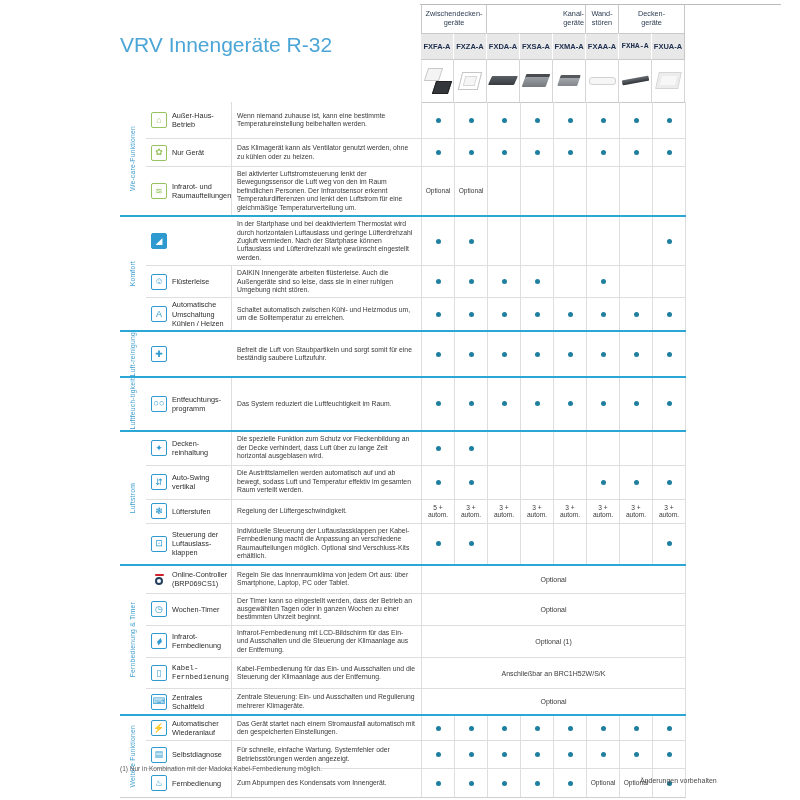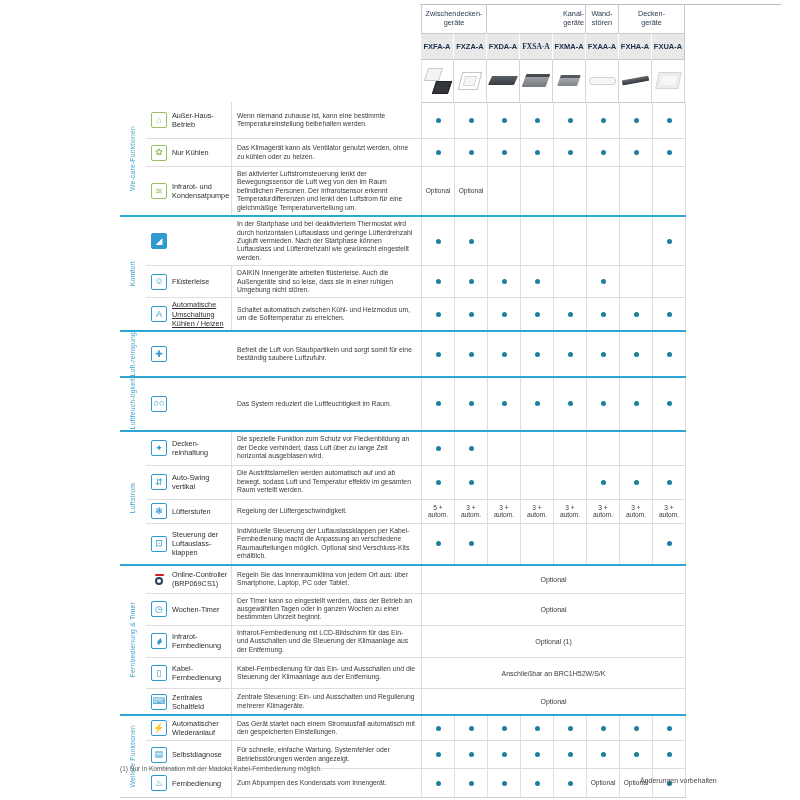--- a/index.html
+++ b/index.html
@@ -67,20 +67,21 @@
 
   .footnote{position:absolute;left:120px;top:765px;font-size:6.5px;color:#5a5a5a;}
   .footer-right{position:absolute;left:640px;top:777px;font-size:7px;color:#4a4a4a;}
 </style>
 </head>
 <body>
 
 <div class="topline" data-name="top-rule"></div>
 
 <div class="title" data-name="page-title">
+  <div data-name="page-title-line2">VRV Innengeräte R-32</div>
 </div>
 
 <div class="header" id="hdr" data-name="column-header">
     <div class="group-cell first" data-name="device-group-header" style="grid-area: 1 / span 2;">
       <div data-name="device-group-line1">Zwischendecken-</div>
       <div data-name="device-group-line2">geräte</div>
     </div>
     <div class="group-cell" data-name="device-group-header" style="grid-area: 1 / span 3; text-align: right;">
       <div data-name="device-group-line1">Kanal-</div>
       <div data-name="device-group-line2">geräte</div>
@@ -89,24 +90,24 @@
       <div data-name="device-group-line1">Wand-</div>
       <div data-name="device-group-line2">stören</div>
     </div>
     <div class="group-cell" data-name="device-group-header" style="grid-area: 1 / span 2;">
       <div data-name="device-group-line1">Decken-</div>
       <div data-name="device-group-line2">geräte</div>
     </div>
     <div class="model-cell" data-name="model-header-FXFA-A" style="grid-row: 2;">FXFA-A</div>
     <div class="model-cell" data-name="model-header-FXZA-A" style="grid-row: 2;">FXZA-A</div>
     <div class="model-cell" data-name="model-header-FXDA-A" style="grid-row: 2;">FXDA-A</div>
-    <div class="model-cell" data-name="model-header-FXSA-A" style="grid-row: 2; font-family: Liberation Serif, serif;">FXSA-A</div>
+    <div class="model-cell" data-name="model-header-FXSA-A" style="grid-row: 2;">FXSA-A</div>
     <div class="model-cell" data-name="model-header-FXMA-A" style="grid-row: 2;">FXMA-A</div>
     <div class="model-cell" data-name="model-header-FXAA-A" style="grid-row: 2;">FXAA-A</div>
-    <div class="model-cell" data-name="model-header-FXHA-A" style="grid-row: 2;">FXHA-A</div>
+    <div class="model-cell" data-name="model-header-FXHA-A" style="grid-row: 2; font-family: Liberation Mono, monospace;">FXHA-A</div>
     <div class="model-cell last" data-name="model-header-FXUA-A" style="grid-row: 2;">FXUA-A</div>
     <div class="img-cell first" data-name="product-image-cell" style="grid-row: 3;">
       <span class="p p-cassette-duo" data-name="product-image-FXFA-A">
         <span class="w" data-name="cassette-white"></span>
         <span class="b" data-name="cassette-black"></span>
       </span>
     </div>
     <div class="img-cell" data-name="product-image-cell" style="grid-row: 3;">
       <span class="p p-cassette" data-name="product-image-FXZA-A"></span>
     </div>
@@ -164,21 +165,21 @@
         <span class="dot" data-name="availability-dot-icon"></span>
       </div>
       <div class="cell val-cell" data-name="availability-FXUA-A">
         <span class="dot" data-name="availability-dot-icon"></span>
       </div>
       <div class="cell icon-cell bt" data-name="feature-icon-cell" style="grid-column: 2;">
         <span class="ficon green" data-name="fan-icon">
           <span data-name="icon-glyph">✿</span>
         </span>
       </div>
-      <div class="cell feature-cell bt" data-name="feature-name" style="grid-column: 3;">Nur Kühlen</div>
+      <div class="cell feature-cell bt" data-name="feature-name" style="grid-column: 3;">Nur Gerät</div>
       <div class="cell desc-cell bt" data-name="feature-description" style="grid-column: 4;">Das Klimagerät kann als Ventilator genutzt werden, ohne zu kühlen oder zu heizen.</div>
       <div class="cell val-cell bt" data-name="availability-FXFA-A">
         <span class="dot" data-name="availability-dot-icon"></span>
       </div>
       <div class="cell val-cell bt" data-name="availability-FXZA-A">
         <span class="dot" data-name="availability-dot-icon"></span>
       </div>
       <div class="cell val-cell bt" data-name="availability-FXDA-A">
         <span class="dot" data-name="availability-dot-icon"></span>
       </div>
@@ -195,21 +196,21 @@
         <span class="dot" data-name="availability-dot-icon"></span>
       </div>
       <div class="cell val-cell bt" data-name="availability-FXUA-A">
         <span class="dot" data-name="availability-dot-icon"></span>
       </div>
       <div class="cell icon-cell bt" data-name="feature-icon-cell" style="grid-column: 2;">
         <span class="ficon green" data-name="motion-sensor-icon">
           <span data-name="icon-glyph">≋</span>
         </span>
       </div>
-      <div class="cell feature-cell bt" data-name="feature-name" style="grid-column: 3;">Infrarot- und Kondensatpumpe</div>
+      <div class="cell feature-cell bt" data-name="feature-name" style="grid-column: 3;">Infrarot- und Raumaufteilungen</div>
       <div class="cell desc-cell bt" data-name="feature-description" style="grid-column: 4;">Bei aktivierter Luftstromsteuerung lenkt der Bewegungssensor die Luft weg von den im Raum befindlichen Personen. Der Infrarotsensor erkennt Temperaturdifferenzen und lenkt den Luftstrom für eine gleichmäßige Temperaturverteilung um.</div>
       <div class="cell val-cell bt" data-name="availability-FXFA-A">Optional</div>
       <div class="cell val-cell bt" data-name="availability-FXZA-A">Optional</div>
       <div class="cell val-cell bt" data-name="availability-FXDA-A"></div>
       <div class="cell val-cell bt" data-name="availability-FXSA-A"></div>
       <div class="cell val-cell bt" data-name="availability-FXMA-A"></div>
       <div class="cell val-cell bt" data-name="availability-FXAA-A"></div>
       <div class="cell val-cell bt" data-name="availability-FXHA-A"></div>
       <div class="cell val-cell bt" data-name="availability-FXUA-A"></div>
     </div>
@@ -260,21 +261,21 @@
       <div class="cell val-cell bt" data-name="availability-FXAA-A">
         <span class="dot" data-name="availability-dot-icon"></span>
       </div>
       <div class="cell val-cell bt" data-name="availability-FXHA-A"></div>
       <div class="cell val-cell bt" data-name="availability-FXUA-A"></div>
       <div class="cell icon-cell bt" data-name="feature-icon-cell" style="grid-column: 2;">
         <span class="ficon blue" data-name="auto-changeover-icon">
           <span data-name="icon-glyph">A</span>
         </span>
       </div>
-      <div class="cell feature-cell bt" data-name="feature-name" style="grid-column: 3; text-decoration: underline;">Automatische Umschaltung Kühlen / Heizen</div>
+      <div class="cell feature-cell bt" data-name="feature-name" style="grid-column: 3;">Automatische Umschaltung Kühlen / Heizen</div>
       <div class="cell desc-cell bt" data-name="feature-description" style="grid-column: 4;">Schaltet automatisch zwischen Kühl- und Heizmodus um, um die Solltemperatur zu erreichen.</div>
       <div class="cell val-cell bt" data-name="availability-FXFA-A">
         <span class="dot" data-name="availability-dot-icon"></span>
       </div>
       <div class="cell val-cell bt" data-name="availability-FXZA-A">
         <span class="dot" data-name="availability-dot-icon"></span>
       </div>
       <div class="cell val-cell bt" data-name="availability-FXDA-A">
         <span class="dot" data-name="availability-dot-icon"></span>
       </div>
@@ -331,20 +332,21 @@
     </div>
     <div class="section" data-name="section-luftfeuch-tigkeit" style="grid-template-rows: minmax(37px, auto);">
       <div class="glabel-cell" data-name="section-label-cell" style="grid-row: 1 / span 1;">
         <span class="glabel" data-name="section-label">Luftfeuch-tigkeit</span>
       </div>
       <div class="cell icon-cell" data-name="feature-icon-cell" style="grid-column: 2;">
         <span class="ficon blue" data-name="dehumidify-icon">
           <span data-name="icon-glyph">○○</span>
         </span>
       </div>
+      <div class="cell feature-cell" data-name="feature-name" style="grid-column: 3;">Entfeuchtungs-programm</div>
       <div class="cell desc-cell" data-name="feature-description" style="grid-column: 4;">Das System reduziert die Luftfeuchtigkeit im Raum.</div>
       <div class="cell val-cell" data-name="availability-FXFA-A">
         <span class="dot" data-name="availability-dot-icon"></span>
       </div>
       <div class="cell val-cell" data-name="availability-FXZA-A">
         <span class="dot" data-name="availability-dot-icon"></span>
       </div>
       <div class="cell val-cell" data-name="availability-FXDA-A">
         <span class="dot" data-name="availability-dot-icon"></span>
       </div>
@@ -476,21 +478,21 @@
         </span>
       </div>
       <div class="cell feature-cell bt" data-name="feature-name" style="grid-column: 3;">Infrarot-Fernbedienung</div>
       <div class="cell desc-cell bt" data-name="feature-description" style="grid-column: 4;">Infrarot-Fernbedienung mit LCD-Bildschirm für das Ein- und Ausschalten und die Steuerung der Klimaanlage aus der Entfernung.</div>
       <div class="cell merged-cell bt" data-name="availability-merged">Optional (1)</div>
       <div class="cell icon-cell bt" data-name="feature-icon-cell" style="grid-column: 2;">
         <span class="ficon blue" data-name="wired-remote-icon">
           <span data-name="icon-glyph">▯</span>
         </span>
       </div>
-      <div class="cell feature-cell bt" data-name="feature-name" style="grid-column: 3;">Kabel-Fernbedienung</div>
+      <div class="cell feature-cell bt" data-name="feature-name" style="grid-column: 3; font-family: Liberation Mono, monospace;">Kabel-Fernbedienung</div>
       <div class="cell desc-cell bt" data-name="feature-description" style="grid-column: 4;">Kabel-Fernbedienung für das Ein- und Ausschalten und die Steuerung der Klimaanlage aus der Entfernung.</div>
       <div class="cell merged-cell bt" data-name="availability-merged">Anschließbar an BRC1H52W/S/K</div>
       <div class="cell icon-cell bt" data-name="feature-icon-cell" style="grid-column: 2;">
         <span class="ficon blue" data-name="central-panel-icon">
           <span data-name="icon-glyph">⌨</span>
         </span>
       </div>
       <div class="cell feature-cell bt" data-name="feature-name" style="grid-column: 3;">Zentrales Schaltfeld</div>
       <div class="cell desc-cell bt" data-name="feature-description" style="grid-column: 4;">Zentrale Steuerung: Ein- und Ausschalten und Regulierung mehrerer Klimageräte.</div>
       <div class="cell merged-cell bt" data-name="availability-merged">Optional</div>

